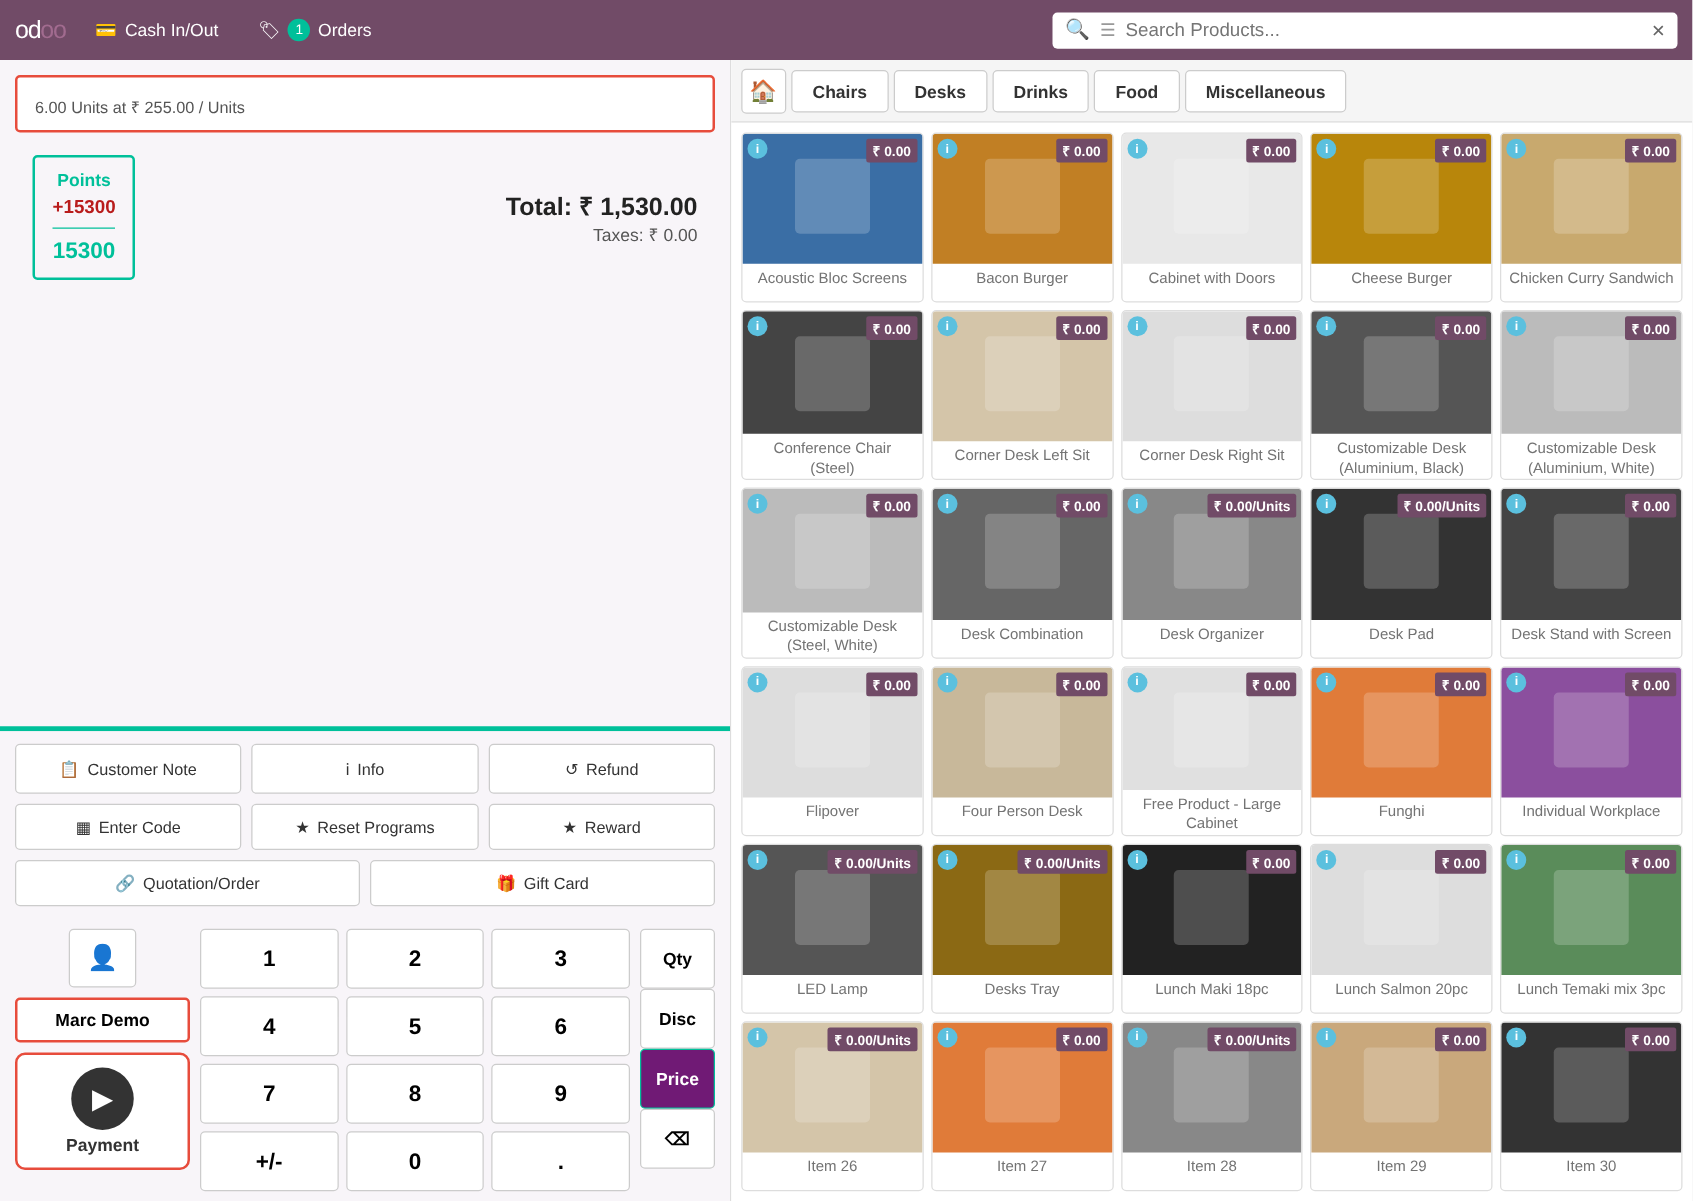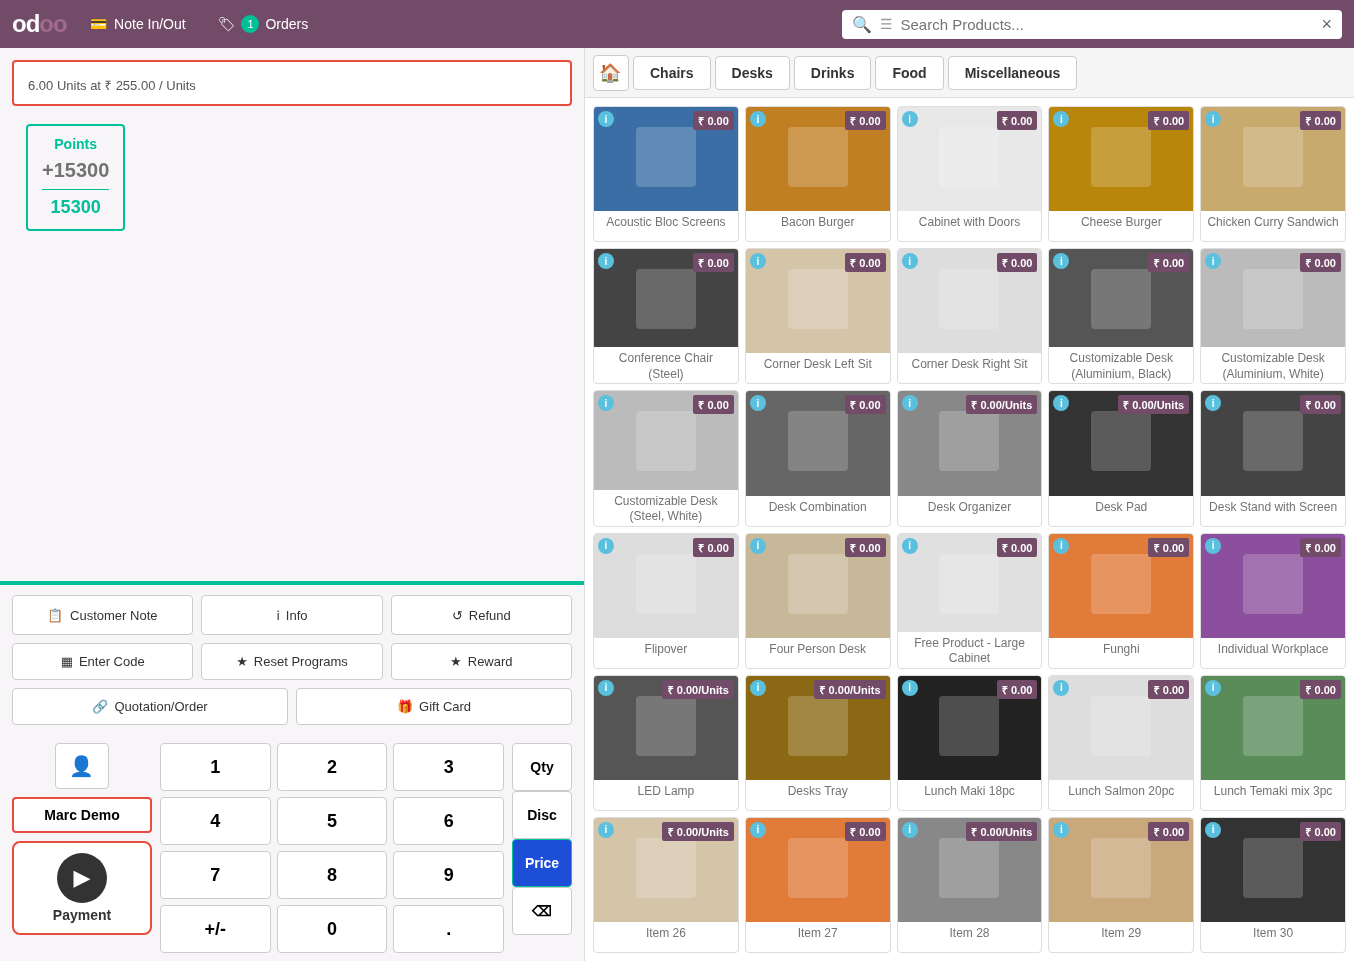--- a/index.html
+++ b/index.html
@@ -10,22 +10,22 @@
       background: #714b67;
       display: flex;
       align-items: center;
       padding: 0 12px;
       height: 48px;
       gap: 16px;
       flex-shrink: 0;
     }
     .odoo-logo {
       color: white;
-      font-size: 24px;
-      font-weight: bold;
+      font-size: 20px;
+      font-weight: normal;
       letter-spacing: -1px;
     }
     .odoo-logo span { color: #a16b8f; }
     .top-btn {
       color: white;
       background: none;
       border: none;
       cursor: pointer;
       font-size: 14px;
       display: flex;
@@ -245,21 +245,21 @@
       border-radius: 4px;
       font-size: 14px;
       font-weight: bold;
       cursor: pointer;
       height: 48px;
       width: 60px;
       display: flex;
       align-items: center;
       justify-content: center;
     }
-    .side-btn.price { background: #1d4ed8; color: white; border-color: #00c09a; }
+    .side-btn.price { background: #701a75; color: white; border-color: #00c09a; }
 
     
     .right-panel {
       flex: 1;
       display: flex;
       flex-direction: column;
       background: white;
       overflow: hidden;
     }
 
@@ -363,21 +363,21 @@
   </style>
 </head>
 <body>
 
 <div class="top-bar">
   <div class="odoo-logo">
     od<span>oo</span>
   </div>
   <button class="top-btn">
     <span>💳</span>
-    <span>Note In/Out</span>
+    <span>Cash In/Out</span>
   </button>
   <button class="top-btn">
     <span>🏷</span>
     <span class="orders-badge">1</span>
     <span>Orders</span>
   </button>
   <div class="search-bar">
     <span>🔍</span>
     <span style="color:#999;font-size:14px;">☰</span>
     <input type="text" placeholder="Search Products..." style="">
@@ -390,22 +390,32 @@
   <div class="left-panel">
 
     <div class="order-area">
       <div class="order-item-card">
         <div class="order-item-detail">6.00 Units at ₹ 255.00 / Units</div>
       </div>
 
       <div class="order-totals-row">
         <div class="points-box">
           <div class="points-label">Points</div>
-          <div style="color:#737373;font-weight:bold;font-size:20px;">+15300</div>
+          <div style="color:#b91c1c;font-weight:bold;font-size:15px;">+15300</div>
           <div class="points-value">15300</div>
+        </div>
+        <div class="totals-right">
+          <div class="total-line">
+            <span>Total:</span>
+            <span>₹ 1,530.00</span>
+          </div>
+          <div class="tax-line">
+            <span>Taxes:</span>
+            <span>₹ 0.00</span>
+          </div>
         </div>
       </div>
     </div>
 
     <div class="green-divider"></div>
 
     <div class="action-buttons">
       <div class="action-row">
         <button class="action-btn">
           <span>📋</span>

